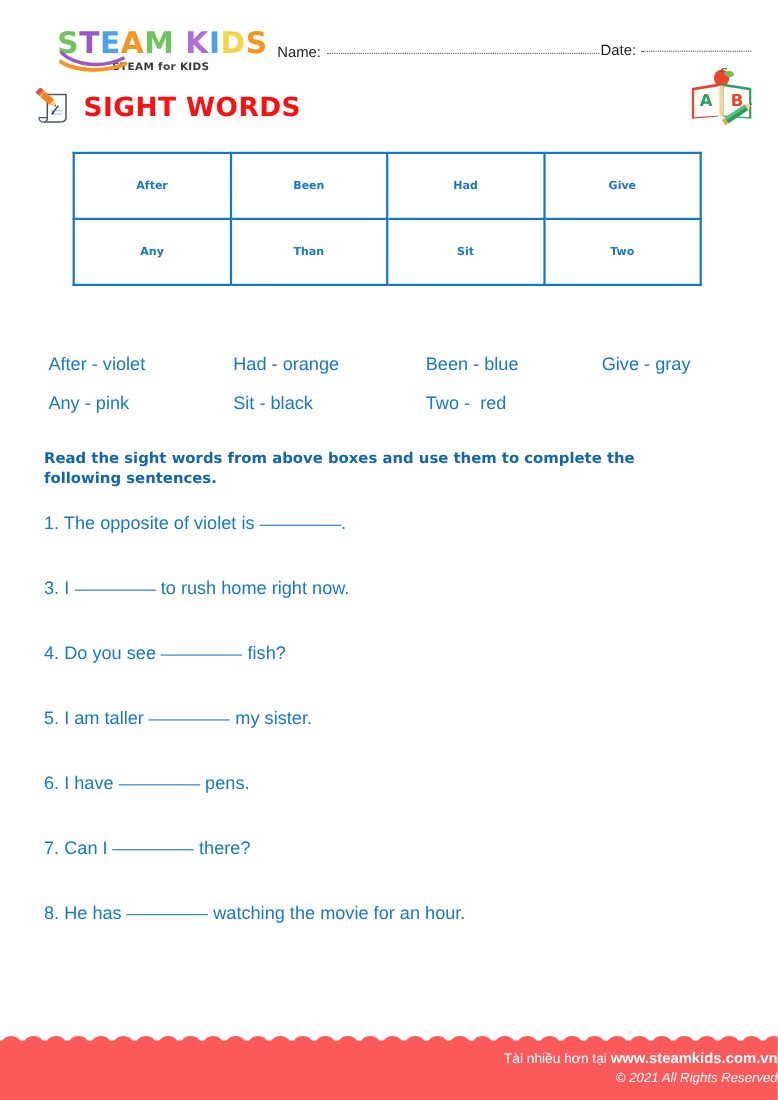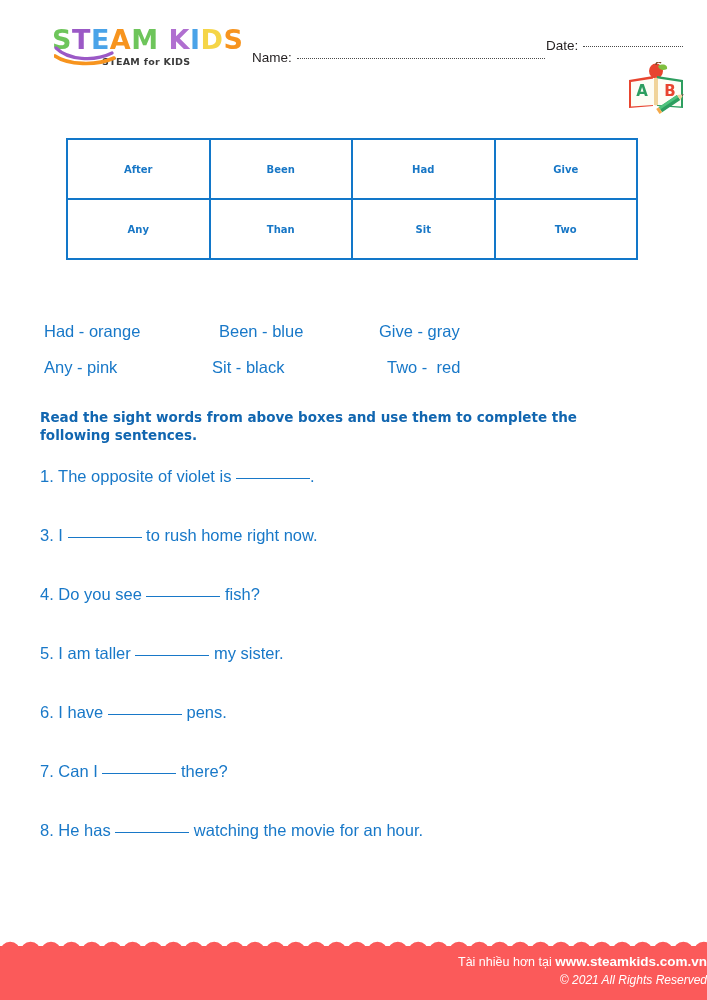--- a/index.html
+++ b/index.html
@@ -58,21 +58,21 @@
     font-family: "DejaVu Sans", sans-serif;
     font-size: 9.5px;
     font-weight: bold;
     color: #3b3b3b;
     letter-spacing: 0.3px;
   }
 
   .name-field {
     position: absolute;
     left: 252px;
-    top: 50px;
+    top: 40px;
     display: flex;
     align-items: baseline;
     font-size: 13.5px;
     color: #231f20;
   }
   .date-field {
     position: absolute;
     left: 546px;
     top: 38px;
     display: flex;
@@ -257,20 +257,38 @@
       <span class="field-label">Name:</span>
       <span class="dotline name"></span>
     </div>
 
     <div class="date-field">
       <span class="field-label">Date:</span>
       <span class="dotline date"></span>
     </div>
   </div>
 
+  <div class="title-row">
+    <svg width="36" height="34" viewBox="0 0 36 34">
+      <path d="M12 6 L30 6 L30 27 C30 30 27 31 24 31 L10 31 C13 30 13 28 13 26 L13 9 Z" fill="#ffffff" stroke="#4b5a66" stroke-width="1.4" stroke-linejoin="round"></path>
+      <path d="M10 31 C7 31 5.5 29 5.5 27 L13 27 C13 29 12.5 31 10 31 Z" fill="#ffffff" stroke="#4b5a66" stroke-width="1.2"></path>
+      <rect x="16" y="20" width="11" height="1.4" fill="#b9d4ea"></rect>
+      <rect x="16" y="23" width="11" height="1.4" fill="#b9d4ea"></rect>
+      <g transform="rotate(42 14 12)">
+        <rect x="2" y="7.5" width="15" height="6.5" fill="#f58220"></rect>
+        <rect x="0" y="7.5" width="3.5" height="6.5" fill="#e04a3f"></rect>
+        <path d="M17 7.5 L22.5 10.75 L17 14 Z" fill="#f7d08a"></path>
+        <path d="M21 9.7 L22.5 10.75 L21 11.8 Z" fill="#3a3a3a"></path>
+        <rect x="5" y="7.5" width="1.3" height="6.5" fill="#ffd9a0" opacity="0.6"></rect>
+      </g>
+      <path d="M23 16 L17 24" stroke="#2f3a44" stroke-width="1.2" fill="none"></path>
+      <path d="M17 24 L19.5 23 L18 21 Z" fill="#2f3a44"></path>
+    </svg>
+    <div class="title-text">SIGHT WORDS</div>
+  </div>
 
   <svg class="abc-icon" viewBox="0 0 62 52">
     <ellipse cx="31" cy="9" rx="7" ry="7.5" fill="#e8452f"></ellipse>
     <path d="M31 3 C31 0, 34 -1, 36 1" stroke="#7b4a23" stroke-width="1.4" fill="none"></path>
     <path d="M33 4 C38 1, 43 3, 42 7 C38 9, 34 8, 33 4 Z" fill="#7fbf3f"></path>
     <path d="M4 18 L28 14 L28 44 L4 46 Z" fill="#e8452f"></path>
     <path d="M58 18 L32 14 L32 44 L58 46 Z" fill="#2d9e5f"></path>
     <path d="M6 20 L29 16.5 L29 43 L6 44.5 Z" fill="#fdfdf5"></path>
     <path d="M56 20 L33 16.5 L33 43 L56 44.5 Z" fill="#fdfdf5"></path>
     <path d="M29 16.5 L31 15.5 L33 16.5 L33 43 L31 43.5 L29 43 Z" fill="#f0d49a"></path>
@@ -298,20 +316,21 @@
           <td>Than</td>
           <td>Sit</td>
           <td>Two</td>
         </tr>
       </tbody>
   </table>
 
 
   <div class="color-key" id="color-key">
       <div class="color-key-row">
+        <div class="color-key-cell ck0">After - violet</div>
         <div class="color-key-cell ck2">Had - orange</div>
         <div class="color-key-cell ck1">Been - blue</div>
         <div class="color-key-cell ck3">Give - gray</div>
       </div>
       <div class="color-key-row">
         <div class="color-key-cell ck0">Any - pink</div>
         <div class="color-key-cell ck2">Sit - black</div>
         <div class="color-key-cell ck3">Two -  red</div>
       </div>
     </div>

